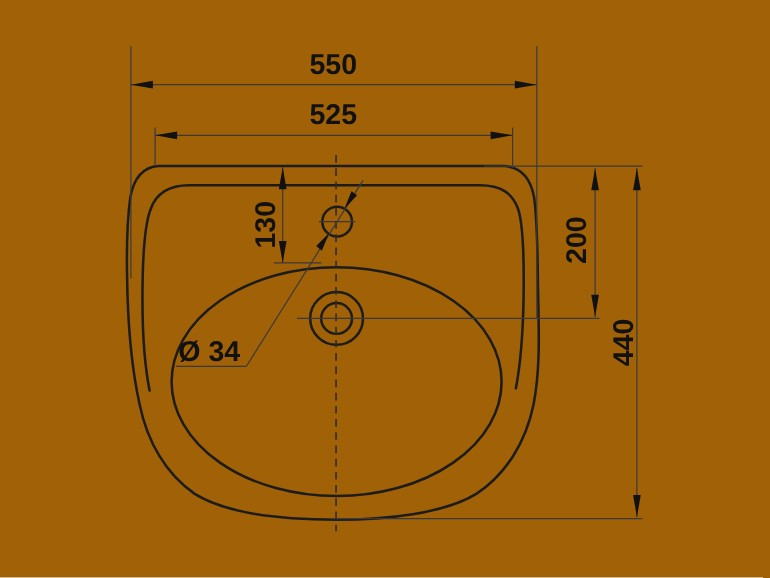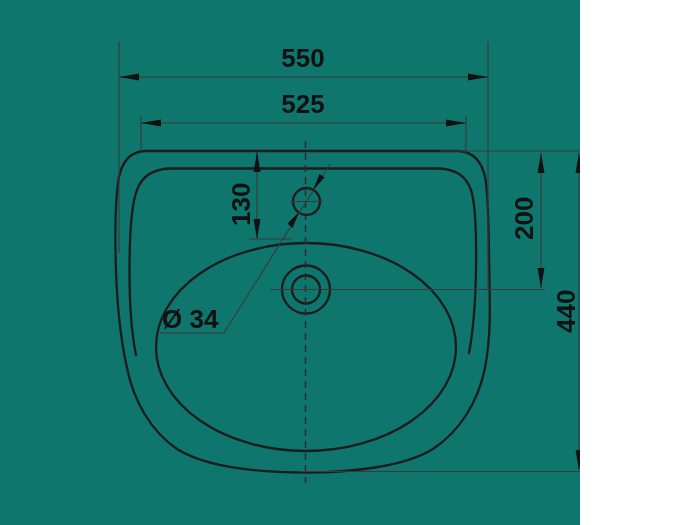--- a/index.html
+++ b/index.html
@@ -1,16 +1,16 @@
 <!DOCTYPE html>
 <html><head>
 <meta charset="utf-8">
 <style>
   html,body{margin:0;padding:0;background:#fff;}
-  .stage{position:relative;width:580px;height:525px;background:#0f766e;overflow:hidden;
+  .stage{position:relative;width:700px;height:525px;background:#a16207;overflow:hidden;
          font-family:"Liberation Sans", sans-serif;}
   svg{display:block;}
   text{font-family:"Liberation Sans","DejaVu Sans",sans-serif;font-weight:bold;fill:#111;}
   .dim-text{font-size:26px;}
   .outline{fill:none;stroke:#1c1c1c;stroke-width:2.3;stroke-linecap:round;}
   .thin{fill:none;stroke:#3a3a3a;stroke-width:1.1;}
   .arrow{fill:#111;stroke:none;}
   .centerline{fill:none;stroke:#2a2a2a;stroke-width:1.4;stroke-dasharray:7 5;}
 </style>
 </head>

